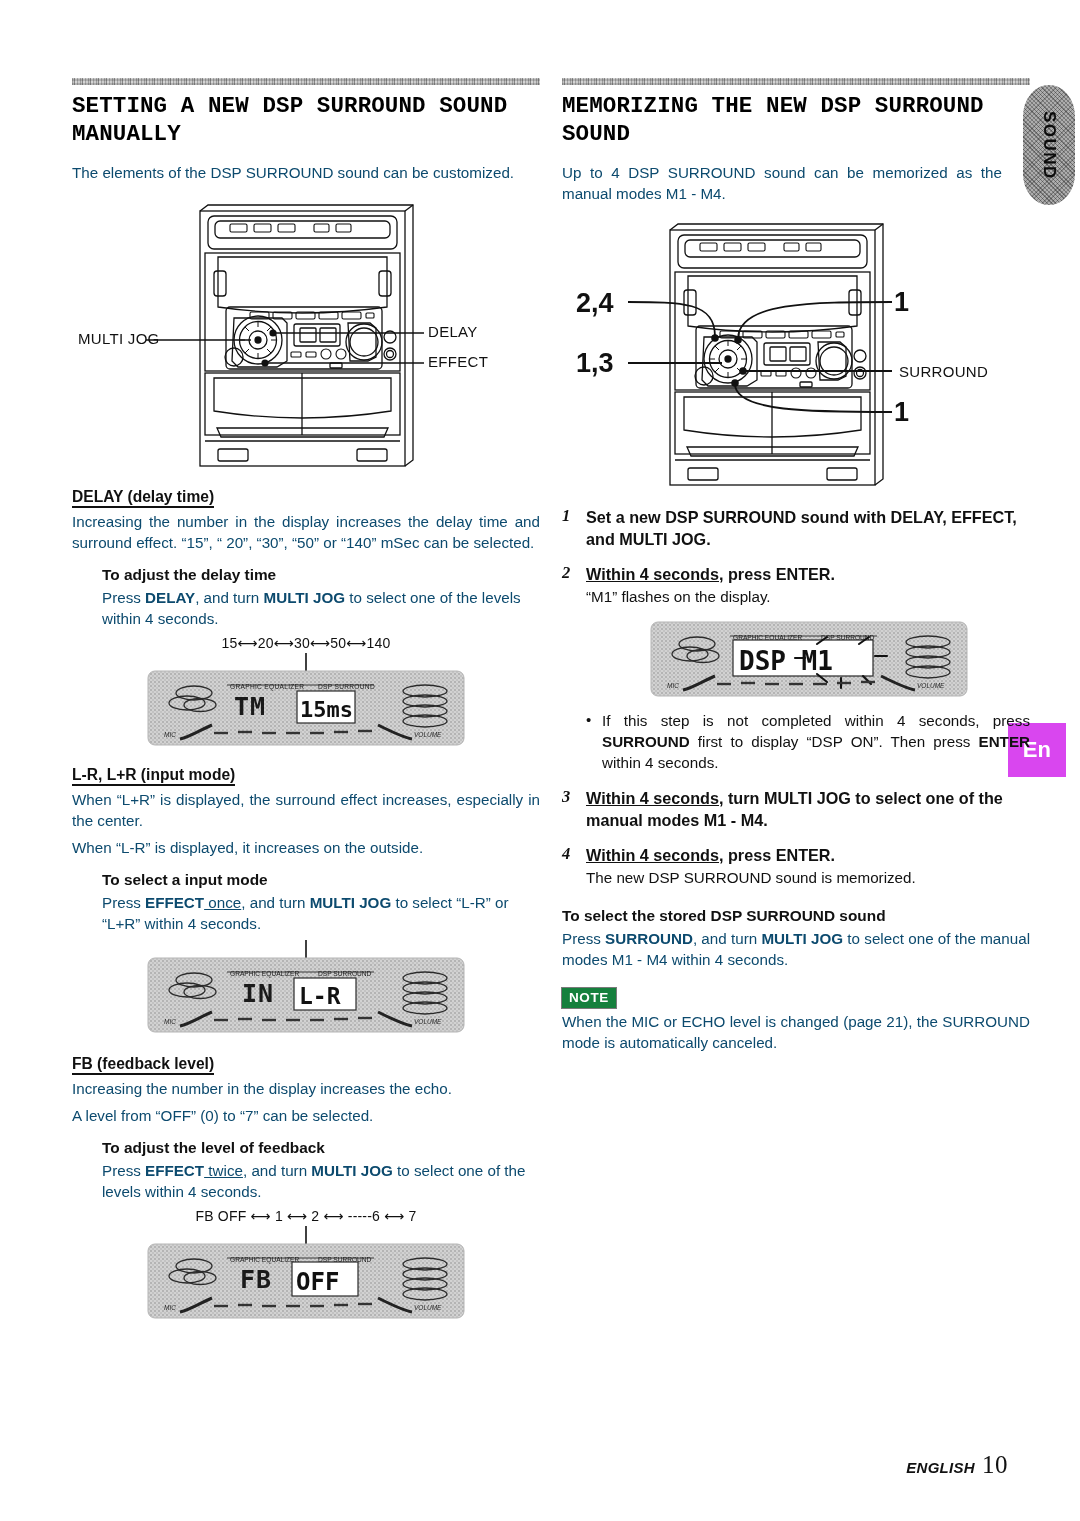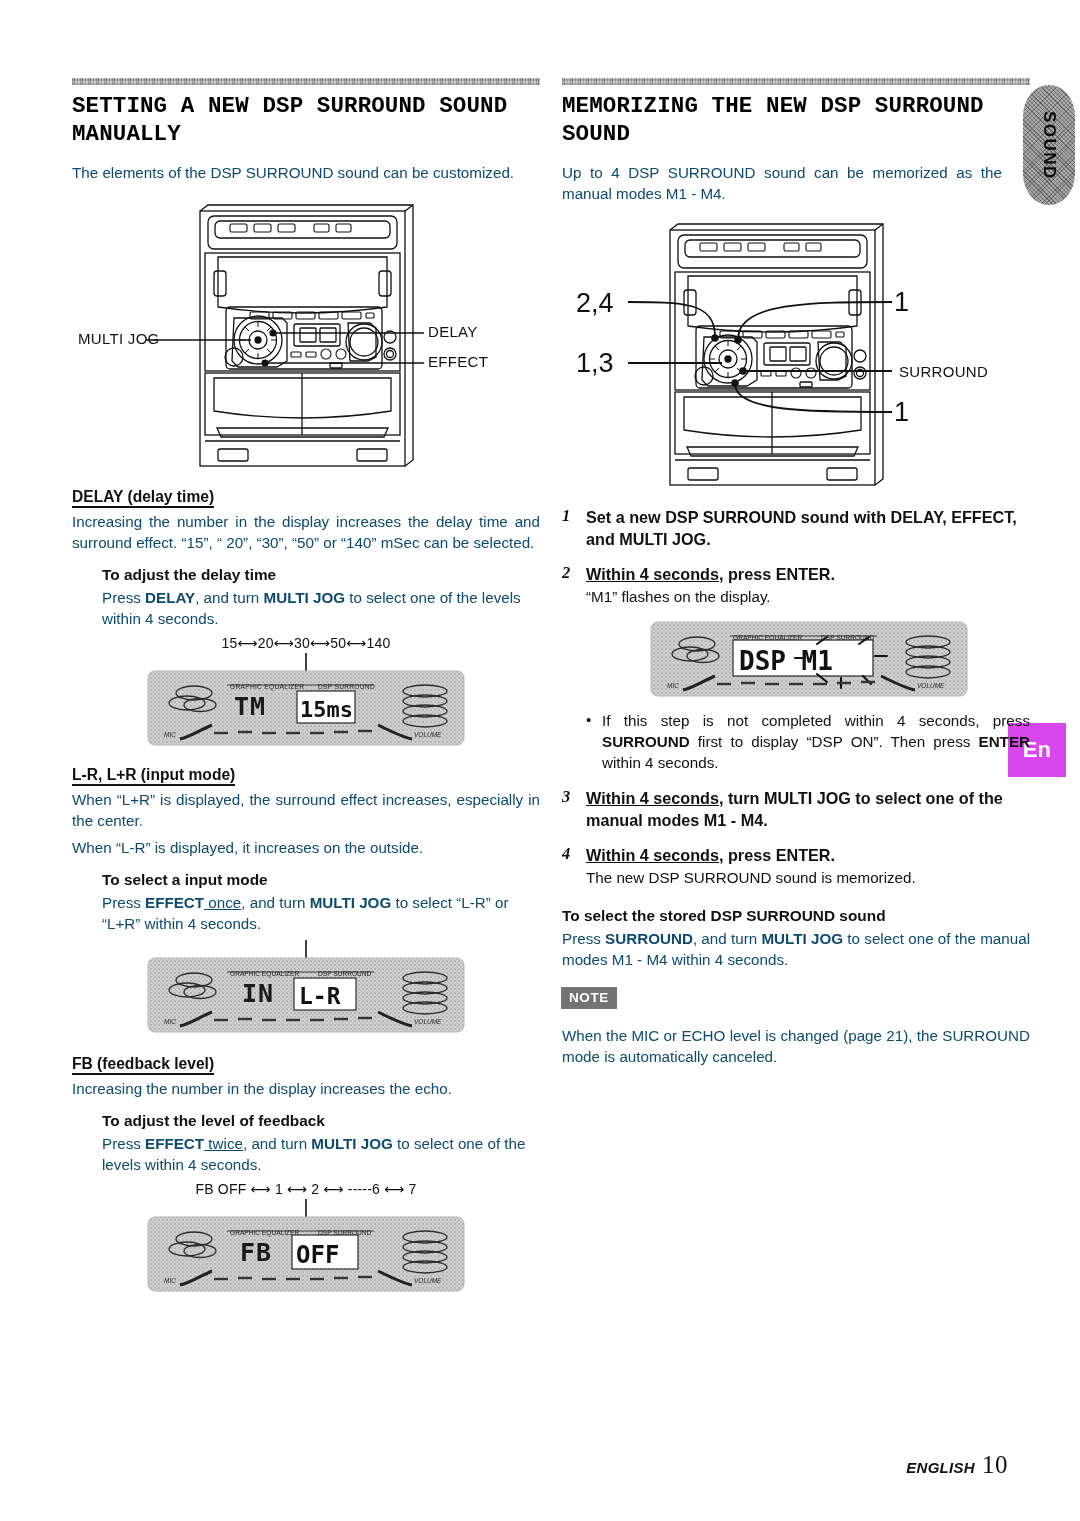--- a/index.html
+++ b/index.html
@@ -123,27 +123,27 @@
     content: "\2022";
     position: absolute;
     left: 6px;
     top: -1px;
     font-size: 15px;
   }
 
   
   .note-badge {
     display: inline-block;
-    background: #737373;
+    background: #15803d;
     color: #ffffff;
     font-size: 13.5px;
     font-weight: bold;
     letter-spacing: .6px;
     padding: 2px 7px 3px 7px;
-    margin: 12px 0 17px 0;
+    margin: 12px 0 3px 0;
     box-shadow: 0 0 0 1px #7a7a7a;
   }
 
   
   .stereo-wrap { position: relative; width: 100%; }
   .stereo-wrap svg { display: block; }
 
   
   .lcd-fig { position: relative; margin: 4px 0 4px 0; }
   .lcd-caption {
@@ -228,21 +228,21 @@
   
   .callout {
     position: absolute;
     font-size: 15px;
     letter-spacing: .3px;
     white-space: nowrap;
     color: #111;
   }
   .callout.big {
     font-size: 27px;
-    font-weight: normal;
+    font-weight: bold;
     letter-spacing: 0px;
   }
 </style>
 </head>
 <body>
 
 <div class="page">
 
   <div class="sound-tab">
     <div class="oval"></div>
@@ -456,20 +456,21 @@
         <path d="M236 72 C 248 78, 260 84, 270 86" stroke="#222" stroke-width="3" fill="none"></path>
         <text x="22" y="84" font-family="'Liberation Sans',sans-serif" font-size="6.5" font-style="italic" fill="#2a2a2a">MIC</text>
         <text x="272" y="84" font-family="'Liberation Sans',sans-serif" font-size="6.5" font-style="italic" fill="#2a2a2a">VOLUME</text>
       </svg>
     </div>
 
     <div class="sub-wrap" style="margin-top:18px;">
       <h3 class="sub-underline">FB (feedback level)</h3>
     </div>
     <p class="body nojust">Increasing the number in the display increases the echo.</p>
+    <p class="body nojust">A level from “OFF” (0) to “7” can be selected.</p>
 
     <div class="indent" style="margin-top:12px;">
       <h4 class="sub-bold">To adjust the level of feedback</h4>
       <p class="body nojust"><span>Press </span><b>EFFECT</b><span class="u"> twice</span><span>, and turn </span><b>MULTI JOG</b><span> to select one of the levels within 4 seconds.</span></p>
     </div>
 
     <div class="lcd-fig">
       <div class="lcd-caption">FB OFF ⟷ 1 ⟷ 2 ⟷ -----6 ⟷ 7</div>
       <svg width="328" height="96" viewBox="0 0 328 96">
         <line x1="164" y1="0" x2="164" y2="20" stroke="#111" stroke-width="1.6"></line>

